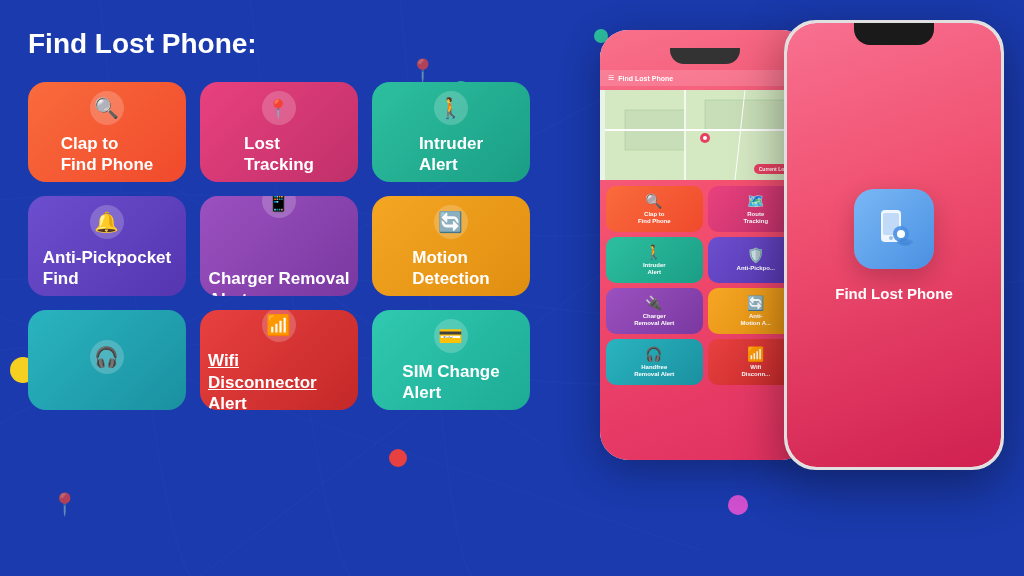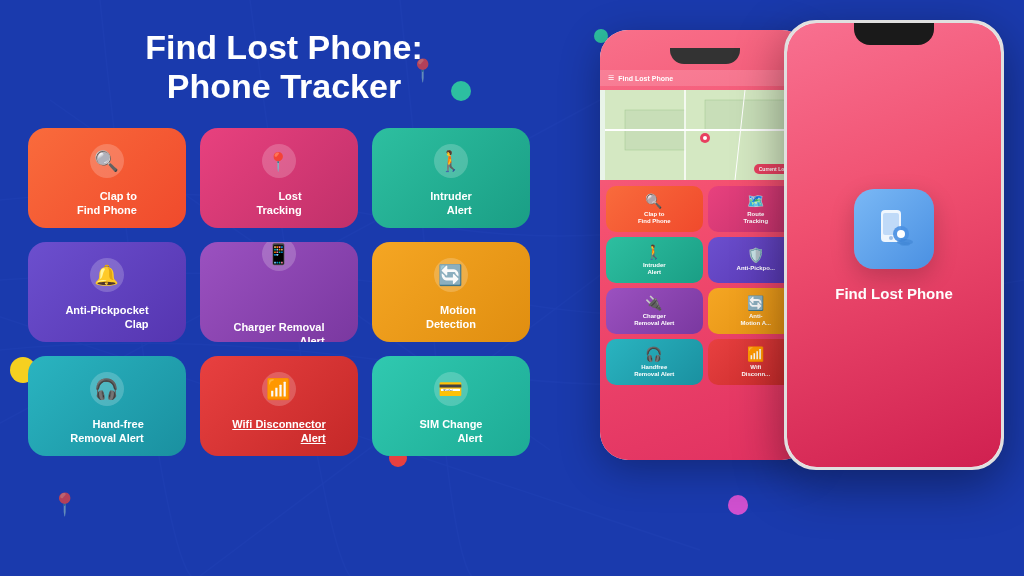--- a/index.html
+++ b/index.html
@@ -29,26 +29,25 @@
     .left-panel {
       position: absolute;
       left: 0;
       top: 0;
       width: 560px;
       height: 576px;
       padding: 28px 20px 20px 28px;
     }
 
     .title {
-      font-size: 34px;
+      font-size: 28px;
       font-weight: 900;
       color: #fff;
       line-height: 1.15;
       margin-bottom: 22px;
-      text-align: center;
     }
 
     .grid {
       display: grid;
       grid-template-columns: repeat(3, 158px);
       grid-template-rows: repeat(3, 100px);
       gap: 14px;
     }
 
     .card {
@@ -68,23 +67,23 @@
       height: 46px;
       margin-bottom: 6px;
       display: flex;
       align-items: center;
       justify-content: center;
       font-size: 28px;
     }
 
     .card-label {
       color: #fff;
-      font-size: 11px;
+      font-size: 17px;
       font-weight: 700;
-      text-align: right;
+      text-align: left;
       line-height: 1.25;
     }
 
     
     .right-panel {
       position: absolute;
       right: 0;
       top: 0;
       width: 464px;
       height: 576px;
@@ -275,21 +274,20 @@
 <div class="dec-circle dec-dot-yellow" style="width:26px;height:26px;top:62%;left:1%;"></div>
 <div class="dec-circle dec-dot-red" style="width:18px;height:18px;top:78%;left:38%;"></div>
 <div class="dec-circle dec-dot-magenta" style="width:20px;height:20px;top:86%;right:27%;"></div>
 
 <div class="dec-pin" style="top:10%;left:40%;">📍</div>
 <div class="dec-pin" style="bottom:10%;left:5%;">📍</div>
 
 <div class="left-panel">
   <h1 class="title">
     <span>Find Lost Phone:</span><br>
-    <span>Phone Tracker</span>
   </h1>
   <div class="grid" id="grid-container">
   <div class="card" style="background: linear-gradient(135deg, rgb(249, 107, 60), rgb(240, 74, 44));">
         <div class="card-icon">
           <svg width="38" height="38" viewBox="0 0 38 38">
             <circle cx="19" cy="19" r="17" fill="rgba(255,255,255,0.2)"></circle>
             <text x="19" y="26" text-anchor="middle" font-size="20" fill="white">🔍</text>
           </svg>
         </div>
         <div class="card-label" style="white-space: pre-line;">Clap to
@@ -316,21 +314,21 @@
 Alert</div>
       </div>
       <div class="card" style="background: linear-gradient(135deg, rgb(108, 79, 206), rgb(85, 53, 176));">
         <div class="card-icon">
           <svg width="38" height="38" viewBox="0 0 38 38">
             <circle cx="19" cy="19" r="17" fill="rgba(255,255,255,0.2)"></circle>
             <text x="19" y="26" text-anchor="middle" font-size="20" fill="white">🔔</text>
           </svg>
         </div>
         <div class="card-label" style="white-space: pre-line;">Anti-Pickpocket
-Clap</div>
+Find</div>
       </div>
       <div class="card" style="background: linear-gradient(135deg, rgb(155, 81, 192), rgb(122, 56, 160));">
         <div class="card-icon">
           <svg width="38" height="38" viewBox="0 0 38 38">
             <circle cx="19" cy="19" r="17" fill="rgba(255,255,255,0.2)"></circle>
             <text x="19" y="26" text-anchor="middle" font-size="20" fill="white">📱</text>
           </svg>
         </div>
         <div class="card-label" style="white-space: pre-line; margin-top: 42px;">Charger Removal
 Alert</div>
@@ -345,22 +343,20 @@
         <div class="card-label" style="white-space: pre-line;">Motion
 Detection</div>
       </div>
       <div class="card" style="background: linear-gradient(135deg, rgb(42, 180, 192), rgb(26, 144, 160));">
         <div class="card-icon">
           <svg width="38" height="38" viewBox="0 0 38 38">
             <circle cx="19" cy="19" r="17" fill="rgba(255,255,255,0.2)"></circle>
             <text x="19" y="26" text-anchor="middle" font-size="20" fill="white">🎧</text>
           </svg>
         </div>
-        <div class="card-label" style="white-space: pre-line;">Hand-free
-Removal Alert</div>
       </div>
       <div class="card" style="background: linear-gradient(135deg, rgb(232, 64, 64), rgb(196, 40, 40));">
         <div class="card-icon">
           <svg width="38" height="38" viewBox="0 0 38 38">
             <circle cx="19" cy="19" r="17" fill="rgba(255,255,255,0.2)"></circle>
             <text x="19" y="26" text-anchor="middle" font-size="20" fill="white">📶</text>
           </svg>
         </div>
         <div class="card-label" style="white-space: pre-line; text-decoration: underline;">Wifi Disconnector
 Alert</div>

